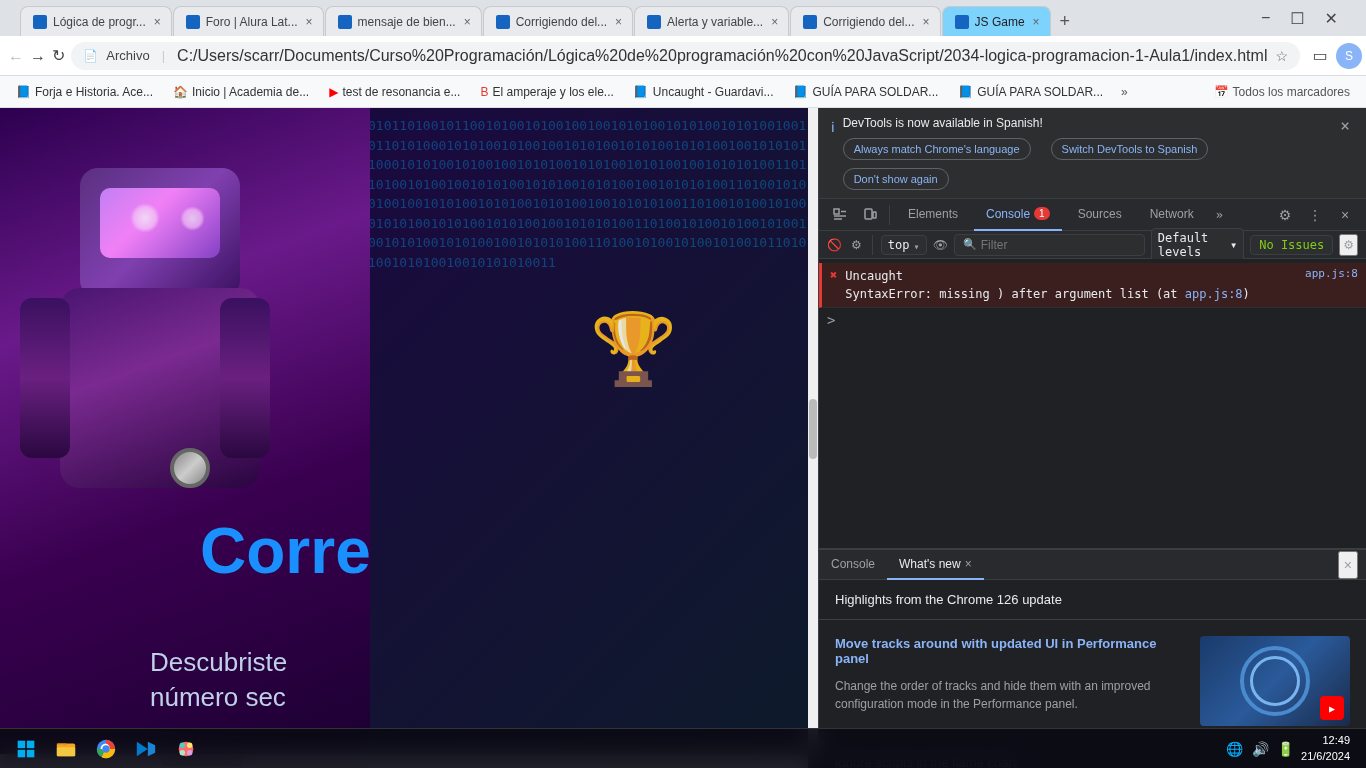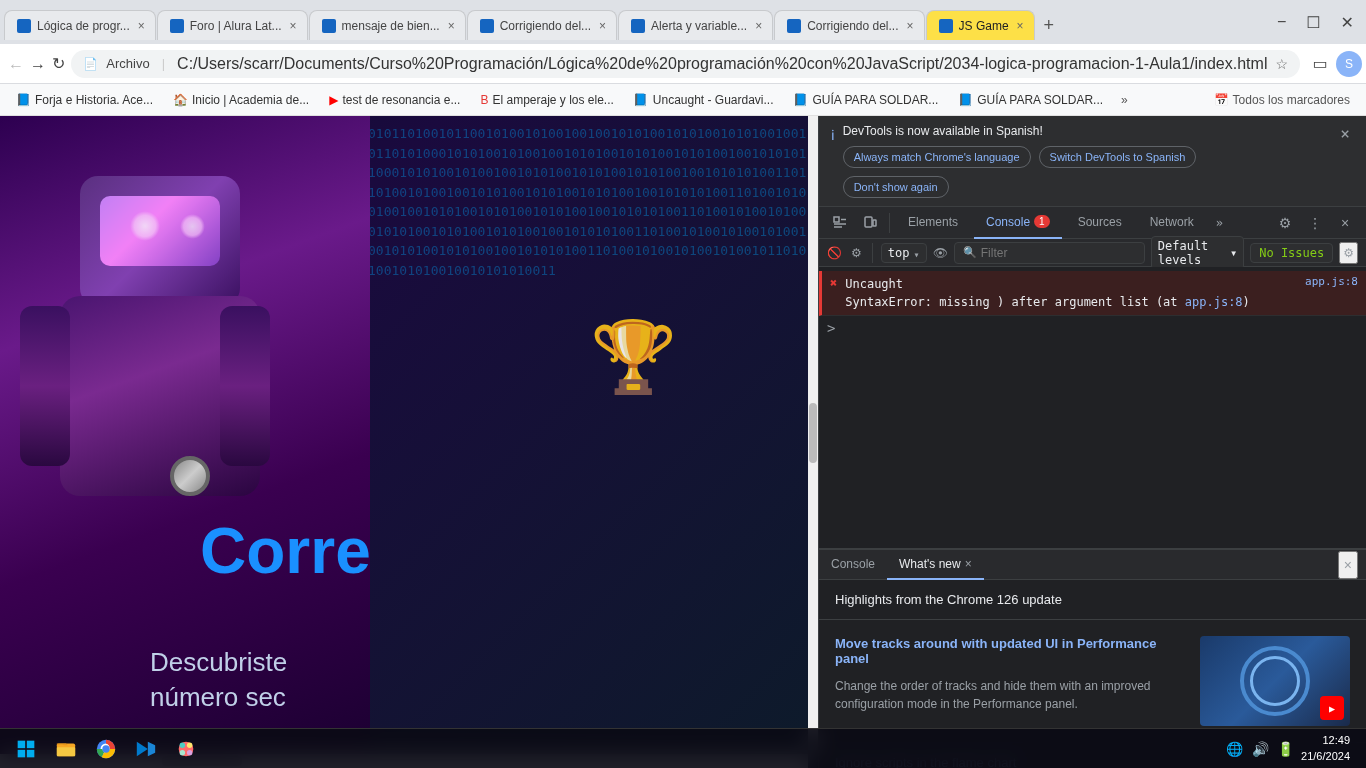--- a/index.html
+++ b/index.html
@@ -3,32 +3,32 @@
   <meta charset="utf-8">
   <style>
     * { margin: 0; padding: 0; box-sizing: border-box; }
     body { width: 1366px; height: 768px; overflow: hidden; font-family: 'Segoe UI', Arial, sans-serif; background: #202124; }
 
     
     .chrome-frame { width: 100%; height: 100%; display: flex; flex-direction: column; background: #dee1e6; }
 
     
     .title-bar {
-      display: flex; align-items: center; height: 44px;
-      background: #dee1e6; padding: 0 4px; gap: 0;
+      display: flex; align-items: center; height: 36px;
+      background: #dee1e6; padding: 0 20px; gap: 0;
     }
     .tabs-bar { display: flex; align-items: flex-end; flex: 1; height: 36px; overflow: hidden; }
     .tab {
       display: flex; align-items: center; height: 30px; padding: 0 8px 0 12px;
       background: #e8eaed; border-radius: 8px 8px 0 0; min-width: 0;
       font-size: 12px; color: #444; cursor: pointer; gap: 6px;
       border: 1px solid #c8cacd; border-bottom: none; max-width: 160px;
       position: relative; margin-right: 1px;
     }
-    .tab.active { background: #fde047; color: #202124; z-index: 2; }
+    .tab.active { background: #7dd3fc; color: #202124; z-index: 2; }
     .tab .favicon { width: 14px; height: 14px; border-radius: 2px; flex-shrink: 0; }
     .tab .tab-title { white-space: nowrap; overflow: hidden; text-overflow: ellipsis; max-width: 100px; }
     .tab .close-tab { margin-left: auto; font-size: 12px; color: #666; flex-shrink: 0; cursor: pointer; padding: 2px; border-radius: 50%; }
     .new-tab-btn { font-size: 18px; color: #555; cursor: pointer; padding: 4px 8px; }
     .title-bar-right { display: flex; align-items: center; gap: 4px; margin-left: 8px; }
     .title-btn { font-size: 16px; color: #444; cursor: pointer; padding: 4px 8px; border: none; background: transparent; }
 
     
     .nav-bar {
       display: flex; align-items: center; height: 40px;
@@ -178,21 +178,21 @@
     }
 
     
     .devtools-banner {
       background: #2d2e30; padding: 8px 12px; border-bottom: 1px solid #3c3f41;
       display: flex; align-items: flex-start; gap: 8px;
     }
     .banner-info-icon { color: #8ab4f8; font-size: 14px; flex-shrink: 0; margin-top: 1px; }
     .banner-text-col { display: flex; flex-direction: column; gap: 8px; flex: 1; }
     .banner-title { color: #e8eaed; font-size: 12px; font-family: 'Segoe UI', Arial, sans-serif; }
-    .banner-buttons { display: flex; gap: 8px; }
+    .banner-buttons { display: flex; gap: 20px; }
     .banner-btn {
       padding: 4px 10px; border-radius: 12px; font-size: 11px;
       cursor: pointer; border: 1px solid #5f6368; background: transparent;
       color: #8ab4f8; white-space: nowrap;
     }
     .banner-close { color: #9aa0a6; font-size: 16px; cursor: pointer; flex-shrink: 0; padding: 0 4px; }
 
     
     .devtools-toolbar {
       display: flex; align-items: center; height: 32px;

